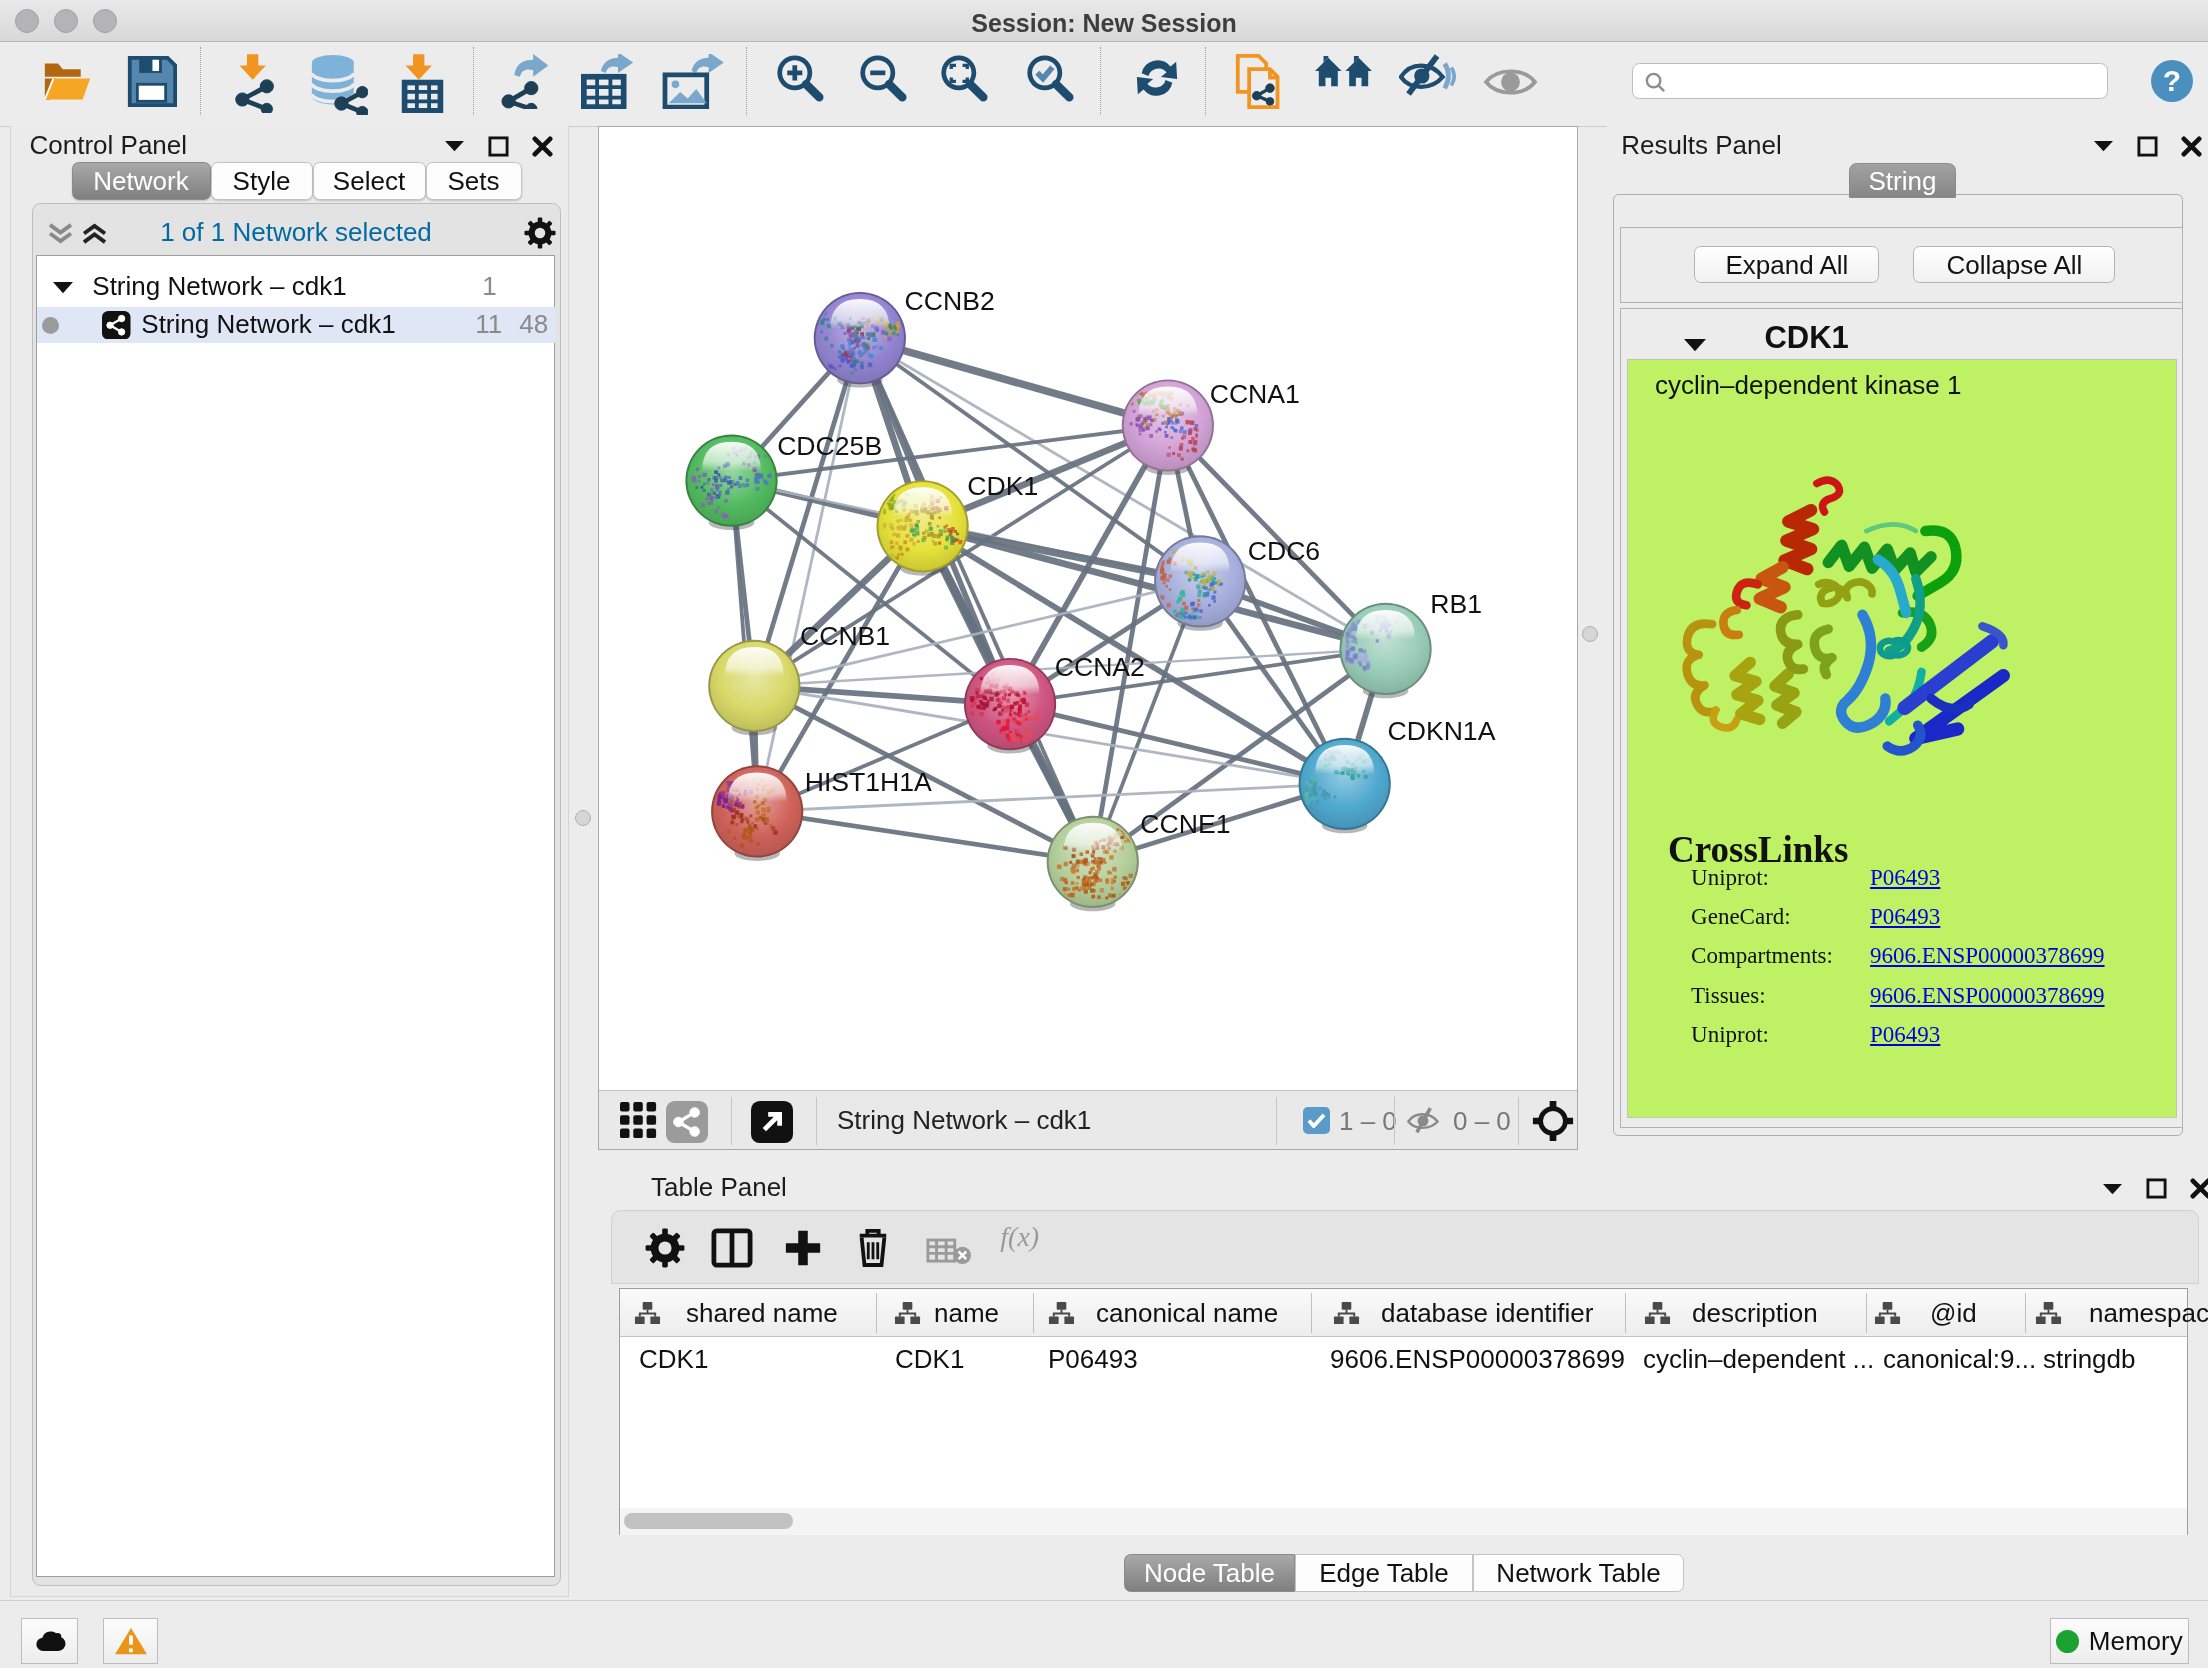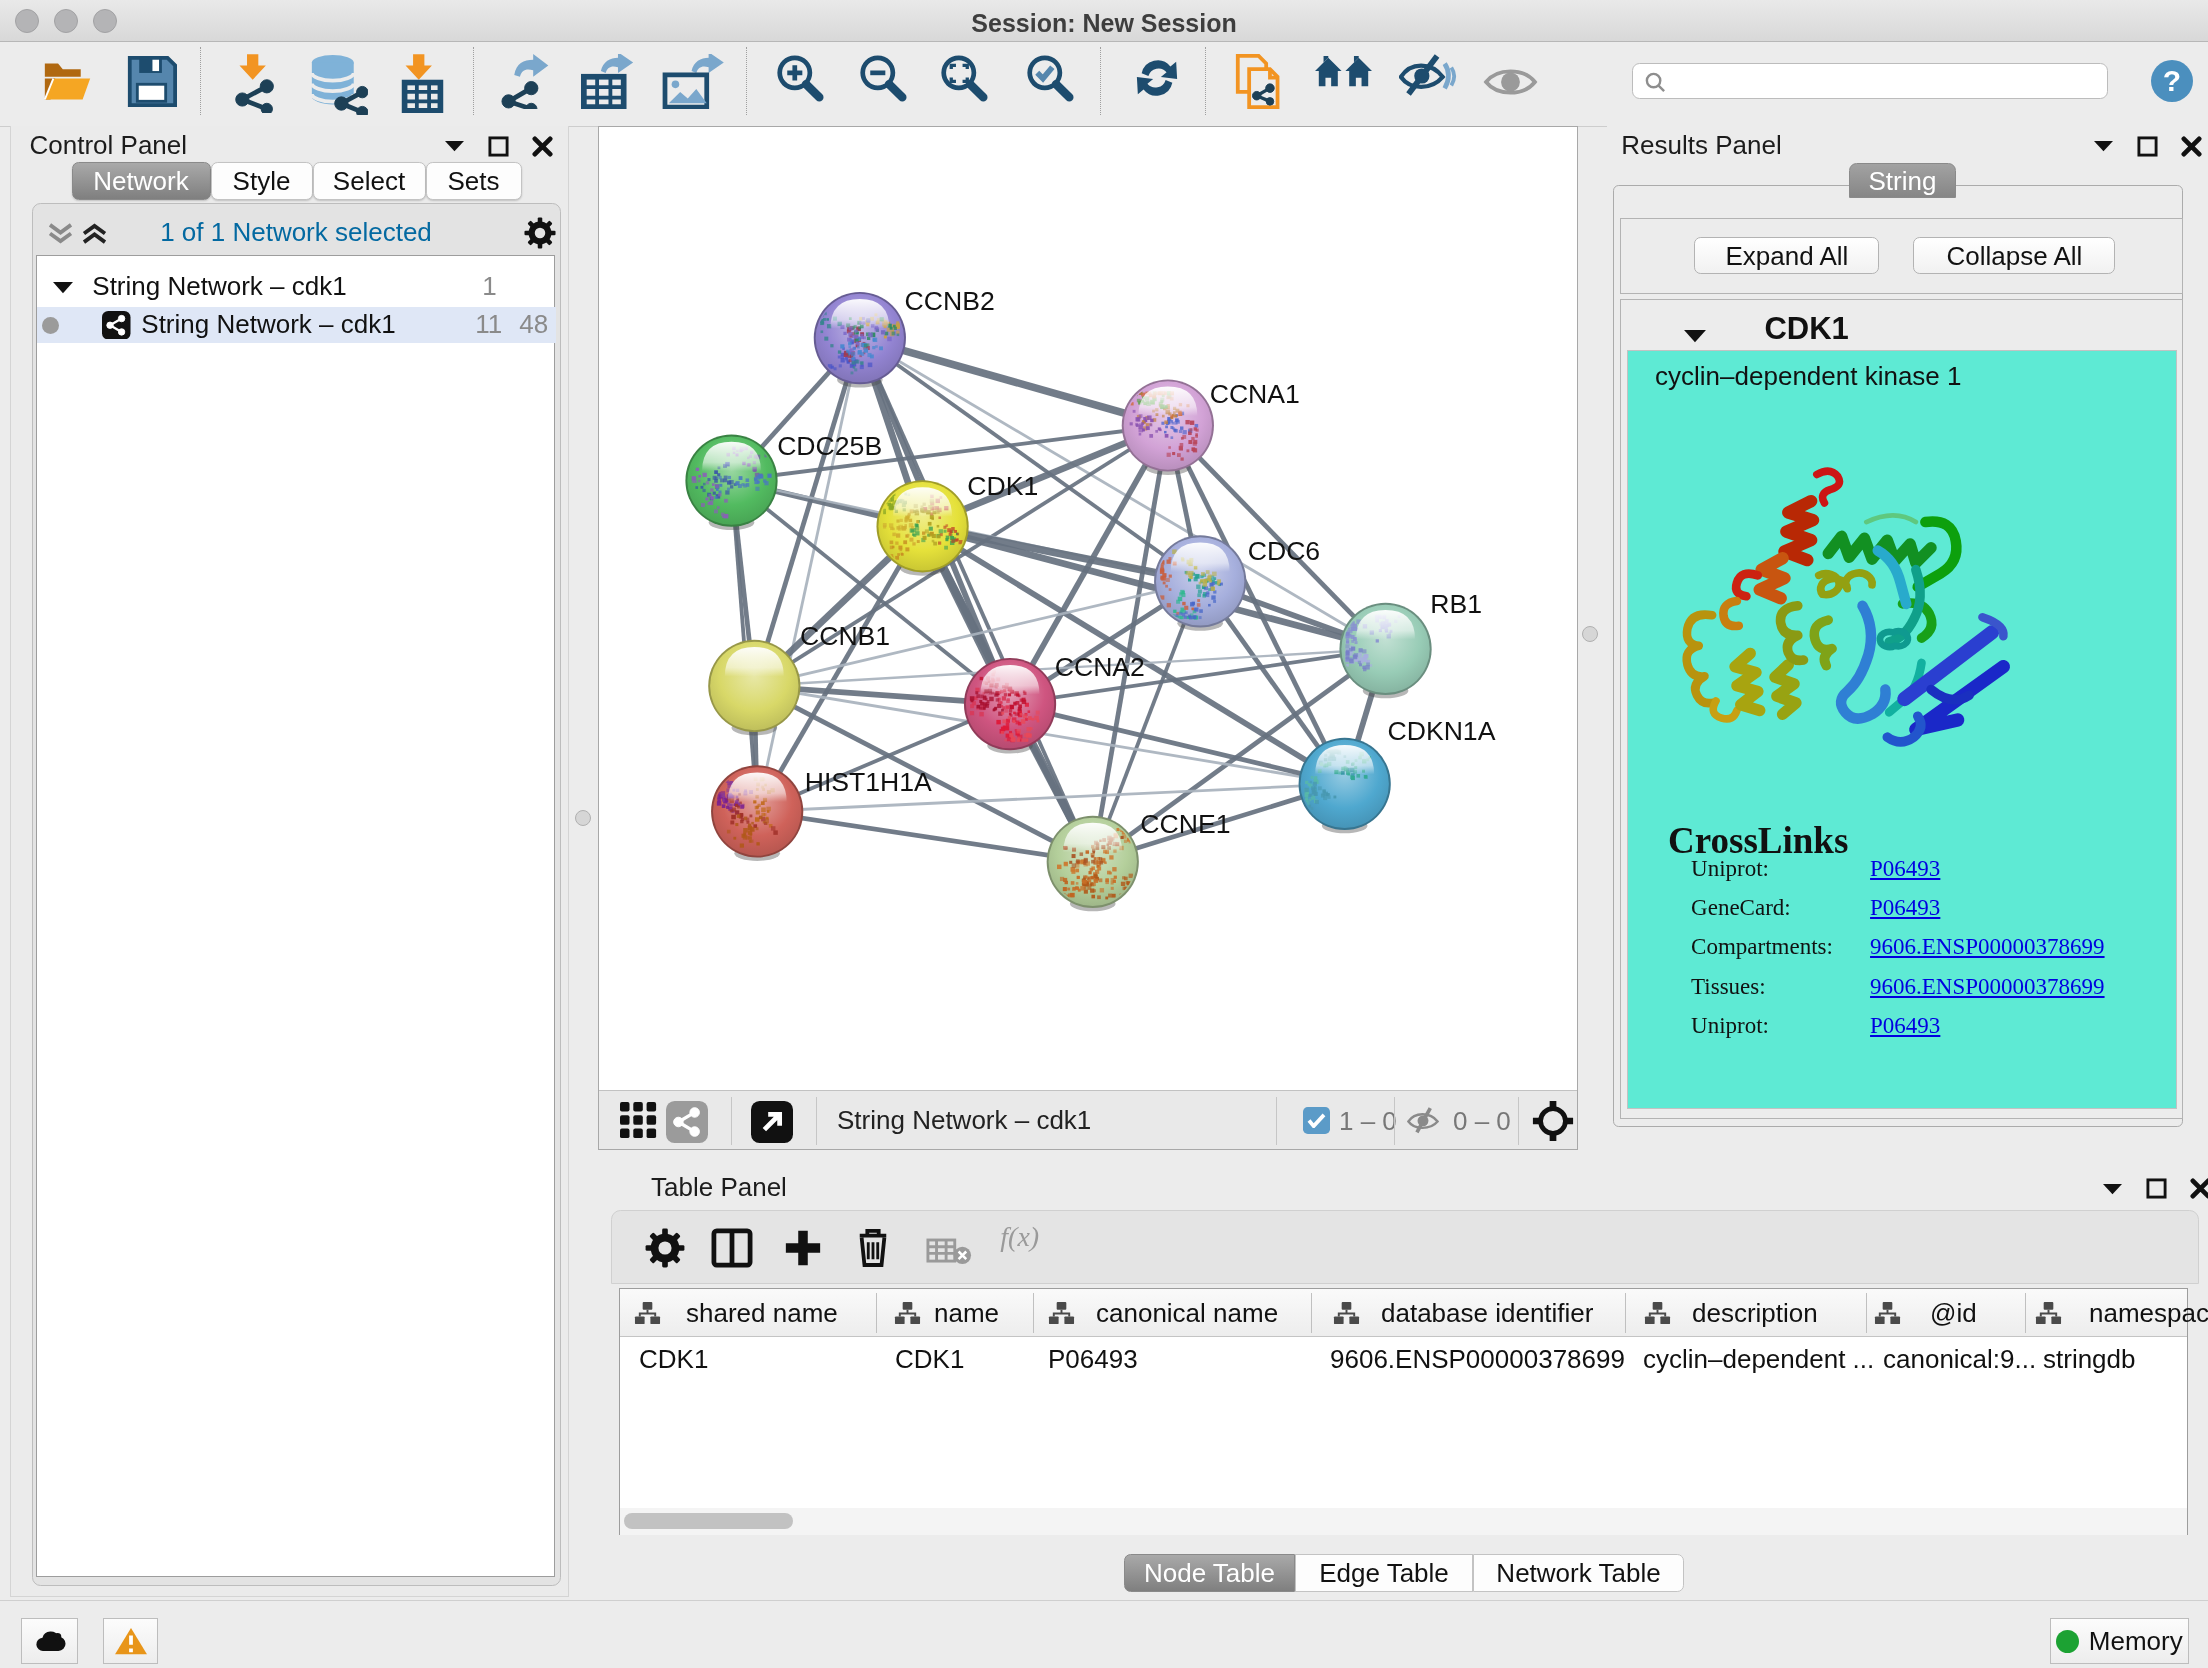--- a/index.html
+++ b/index.html
@@ -2032,31 +2032,31 @@
         <path d="M1 2 h20 l-10 11 z" fill="#111"></path>
       </svg>
       <svg width="21" height="21" viewBox="0 0 22 22">
         <rect x="2" y="2" width="18" height="18" fill="none" stroke="#111" stroke-width="3"></rect>
       </svg>
       <svg width="21" height="21" viewBox="0 0 22 22">
         <path d="M3 3 L19 19 M19 3 L3 19" stroke="#111" stroke-width="5" stroke-linecap="round"></path>
       </svg>
     </div>
     <div class="abs" style="left:242px; top:37px; width:107px; height:35px; background:linear-gradient(#a2a2a2,#868686); border-radius:7.6px 7.6px 0 0; color:#fff; font-size:26px; text-align:center; line-height:35px; border:1px solid #8a8a8a; z-index:3;">String</div>
-    <div class="abs" style="left:5.7px; top:59px; width:570px; height:942px; background:#ececec; border:1px solid #ababab; border-radius:5.7px;">
+    <div class="abs" style="left:5.7px; top:68px; width:570px; height:942px; background:#ececec; border:1px solid #ababab; border-radius:5.7px;">
       <div class="abs" style="left:6.7px; top:32px; width:563px; height:76px; border:1px solid #b3b3b3; background:#ececec;">
         <div class="abs" style="left:73px; top:18px; width:185px; height:37px; background:linear-gradient(#ffffff,#f1f1f1); border:1px solid #b3b3b3; border-radius:6.7px; font-size:26px; text-align:center; line-height:36px; color:#111;">Expand All</div>
         <div class="abs" style="left:292px; top:18px; width:202px; height:37px; background:linear-gradient(#ffffff,#f1f1f1); border:1px solid #b3b3b3; border-radius:6.7px; font-size:26px; text-align:center; line-height:36px; color:#111;">Collapse All</div>
       </div>
       <div class="abs" style="left:6.7px; top:113px; width:563px; height:820px; border:1px solid #b3b3b3; background:#ececec;">
         <svg class="abs" style="left:62px; top:28.5px;" width="24" height="14.3" viewBox="0 0 25 15">
           <path d="M1 1 h23 l-11.5 13 z" fill="#111"></path>
         </svg>
         <div class="abs" style="left:143px; top:11.4px; font-size:31px; font-weight:bold; color:#111;">CDK1</div>
-        <div class="abs" style="left:5.7px; top:50px; width:550px; height:759px; background:#5eead4; border:1px solid #c2c2c2;">
+        <div class="abs" style="left:5.7px; top:50px; width:550px; height:759px; background:#bef264; border:1px solid #c2c2c2;">
           <div class="abs" style="left:27px; top:9.5px; font-size:26px; color:#111;">cyclin–dependent kinase 1</div>
           <svg class="abs" style="left:48px; top:112px;" width="354" height="297" viewBox="0 0 372 312">
             <g fill="none" stroke-linecap="round" stroke-linejoin="round">
 
               <path d="M148 12 q14 -8 22 2 q6 10 -8 14 q-12 4 -6 14" stroke="#cc1515" stroke-width="8"></path>
 
               <path d="M142 40 l-24 12 26 8 -28 12 26 9 -28 12 24 9" stroke="#b82805" stroke-width="13"></path>
               <path d="M112 100 l-22 12 24 9 -26 12 22 9" stroke="#c85510" stroke-width="13"></path>
 
               <path d="M86 118 q-18 -6 -22 8 q-4 12 10 14" stroke="#cc2211" stroke-width="9"></path>

